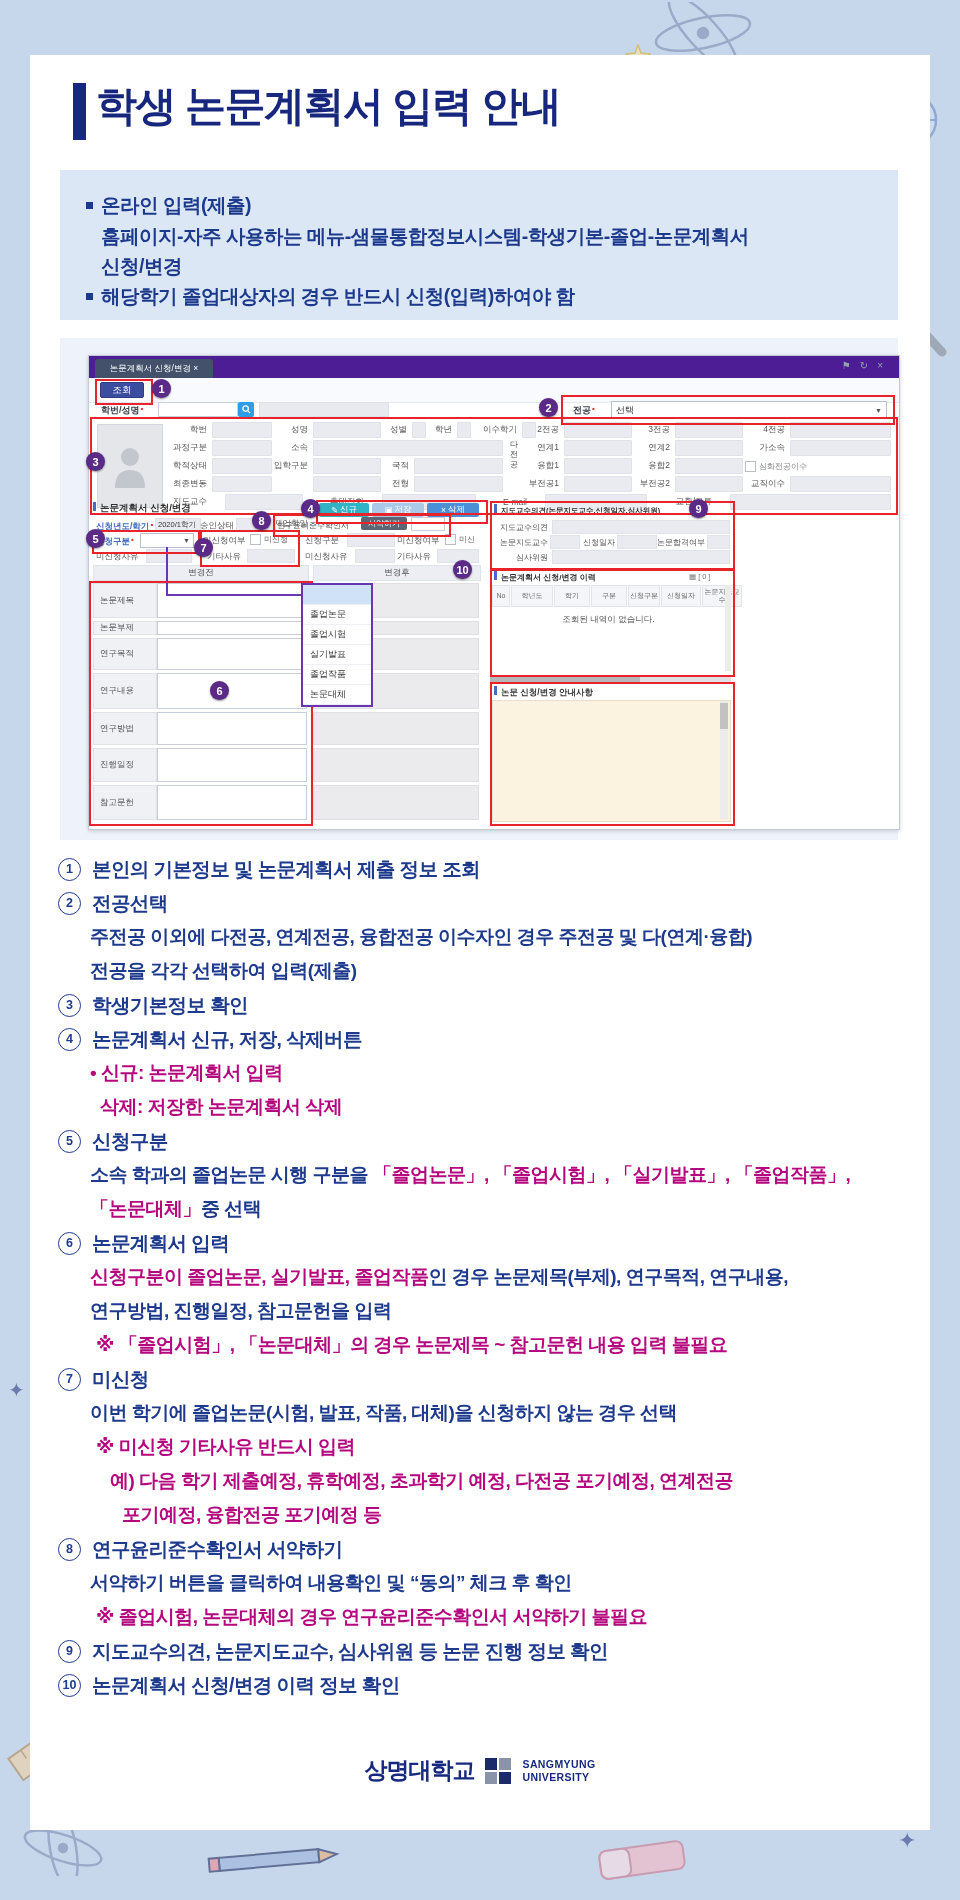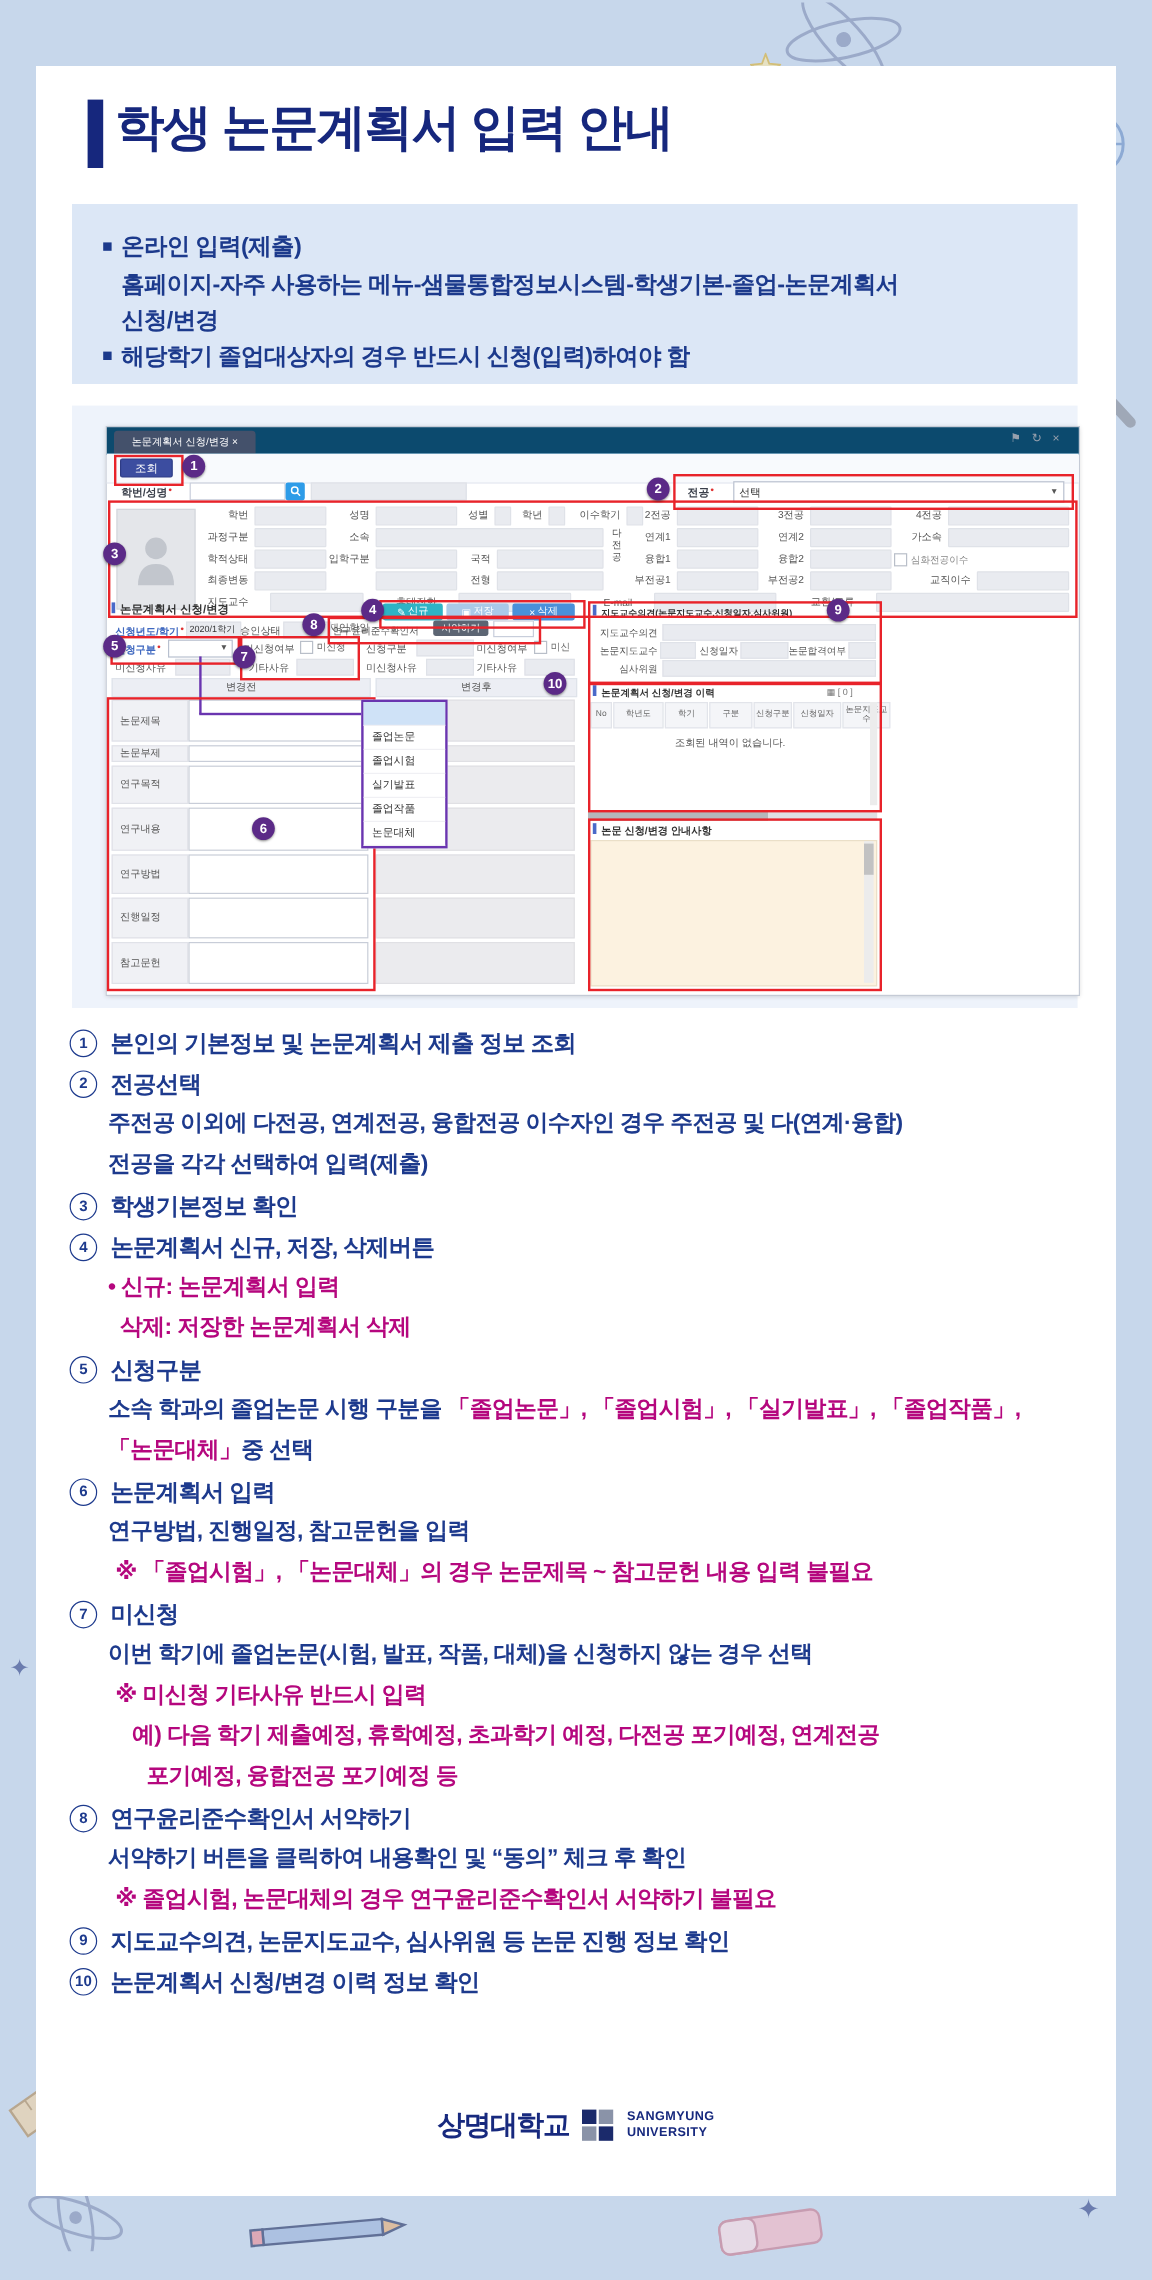--- a/index.html
+++ b/index.html
@@ -11,21 +11,21 @@
 .title-bar{position:absolute;left:43px;top:28px;width:13px;height:57px;background:#16277d}
 .page-title{position:absolute;left:66px;top:24px;font-size:41px;font-weight:800;color:#16277d;letter-spacing:-1.5px;white-space:nowrap}
 
 .infobox{position:absolute;left:30px;top:115px;width:838px;height:150px;background:#dce7f6;color:#1c3a8c}
 .infoline{position:absolute;left:26px;font-size:19.5px;font-weight:700;letter-spacing:-.5px;white-space:nowrap}
 .infoline .sq{display:inline-block;width:7px;height:7px;background:#1c3a8c;margin-right:8px;vertical-align:3px}
 .infoline.body{font-weight:600;padding-left:15px}
 
 .strip{position:absolute;left:30px;top:283px;width:838px;height:502px;background:#eef3fb}
 .window{position:absolute;left:58px;top:300px;width:810px;height:473px;background:#fff;border:1px solid #c5cbd6;box-shadow:0 1px 4px rgba(0,0,0,.18);font-size:9px;color:#444}
-.tabbar{position:absolute;left:0;top:0;width:810px;height:22px;background:#0c4a6e;border-bottom:1px solid #0369a1}
+.tabbar{position:absolute;left:0;top:0;width:810px;height:22px;background:#4c1d95;border-bottom:1px solid #0369a1}
 .tab{position:absolute;left:6px;top:3px;width:118px;height:19px;background:#44516b;color:#fff;border-radius:3px 3px 0 0;display:flex;align-items:center;justify-content:center;font-size:8.5px}
 .winicons{position:absolute;right:16px;top:4px;color:#97a0ad;font-size:10px;display:flex;gap:9px}
 .toolbar{position:absolute;left:0;top:22px;width:810px;height:24px;background:#f8fafd;border-bottom:1px solid #e4e8f0}
 .btn-query{position:absolute;left:11px;top:26px;width:44px;height:16px;background:#3c4da0;color:#fff;border:1px solid #2e3c85;font-size:9.5px;border-radius:2px;padding:0;font-family:inherit}
 .s-lbl{position:absolute;font-size:9px;color:#3a3f4a;font-weight:700;white-space:nowrap}
 .req::after{content:"•";color:#e03131;font-size:8px;margin-left:1px;vertical-align:2px}
 .s-input{position:absolute;background:#fff;border:1px solid #c8cedb;height:13px}
 .s-gray{position:absolute;background:#e8eaef;border:1px solid #dfe2e8;height:13px}
 .s-btn{position:absolute;width:16px;height:15px;background:#2e9ce8;border-radius:2px;display:flex;align-items:center;justify-content:center}
 .s-select{position:absolute;background:#fff;border:1px solid #b8c0cf;height:16px;font-size:9px;color:#333;display:flex;align-items:center;padding:0 4px}
@@ -278,21 +278,21 @@
             <div class="u-val" style="width: 66px;"></div>
             <div class="u-lbl" style="width: 26px;">전형</div>
             <div class="u-val" style="flex: 1 1 0%;"></div>
           </div>
           <div class="sg-spacer"></div>
           <div class="sg-right">
             <div class="u-lbl" style="width: 38px;">부전공1</div>
             <div class="u-val" style="width: 66px;"></div>
             <div class="u-lbl" style="width: 36px;">부전공2</div>
             <div class="u-val" style="width: 66px;"></div>
-            <div class="u-lbl" style="width: 40px; margin-left: 24px;">교직이수</div>
+            <div class="u-lbl" style="width: 40px;">교직이수</div>
             <div class="u-val" style="flex: 1 1 0%;"></div>
           </div>
         </div>
         <div class="sg-row full">
           <div class="u-lbl" style="width: 38px;">지도교수</div>
           <div class="u-val" style="width: 76px;"></div>
           <div class="u-lbl" style="width: 46px;">휴대전화</div>
           <div class="u-val" style="width: 92px;"></div>
           <div class="u-lbl" style="width: 36px;">E-mail</div>
           <div class="u-val" style="width: 100px;"></div>
@@ -475,20 +475,21 @@
       <div class="ins-title">
         <span class="ins-num">5</span>
         <span class="ins-title-text">신청구분</span>
       </div>
       <div class="ins-line" style="padding-left: 32px;"><span class="nav">소속 학과의 졸업논문 시행 구분을 </span><span class="mag">「졸업논문」, 「졸업시험」, 「실기발표」, 「졸업작품」,</span></div>
       <div class="ins-line" style="padding-left: 32px;"><span class="mag">「논문대체」</span><span class="nav">중 선택</span></div>
       <div class="ins-title">
         <span class="ins-num">6</span>
         <span class="ins-title-text">논문계획서 입력</span>
       </div>
+      <div class="ins-line" style="padding-left: 32px;"><span class="mag">신청구분이 졸업논문, 실기발표, 졸업작품</span><span class="nav">인 경우 논문제목(부제), 연구목적, 연구내용,</span></div>
       <div class="ins-line" style="padding-left: 32px;"><span class="nav">연구방법, 진행일정, 참고문헌을 입력</span></div>
       <div class="ins-line" style="padding-left: 38px;"><span class="mag">※ 「졸업시험」, 「논문대체」의 경우 논문제목 ~ 참고문헌 내용 입력 불필요</span></div>
       <div class="ins-title">
         <span class="ins-num">7</span>
         <span class="ins-title-text">미신청</span>
       </div>
       <div class="ins-line" style="padding-left: 32px;"><span class="nav">이번 학기에 졸업논문(시험, 발표, 작품, 대체)을 신청하지 않는 경우 선택</span></div>
       <div class="ins-line" style="padding-left: 38px;"><span class="mag">※ 미신청 기타사유 반드시 입력</span></div>
       <div class="ins-line" style="padding-left: 52px;"><span class="mag">예) 다음 학기 제출예정, 휴학예정, 초과학기 예정, 다전공 포기예정, 연계전공</span></div>
       <div class="ins-line" style="padding-left: 64px;"><span class="mag">포기예정, 융합전공 포기예정 등</span></div>

